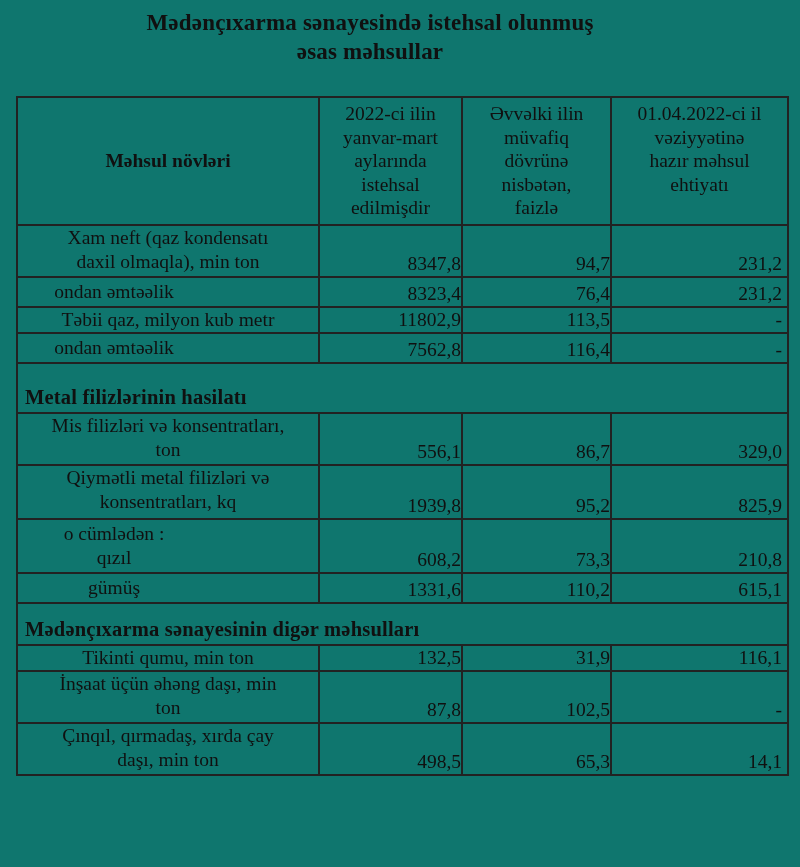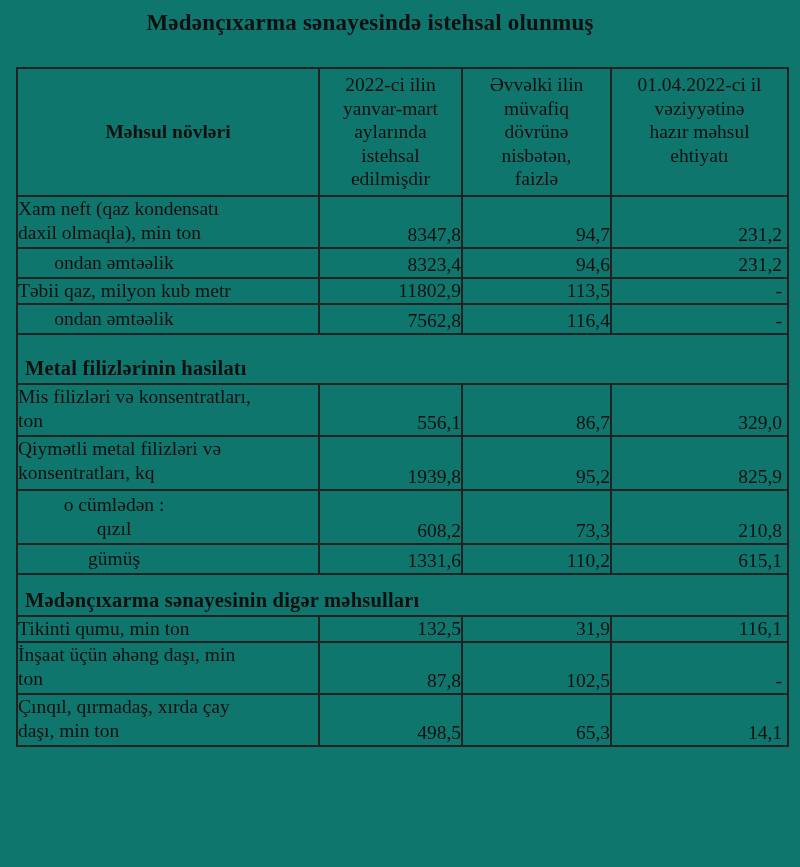--- a/index.html
+++ b/index.html
@@ -58,21 +58,21 @@
   tr.sec td {
     font-weight: bold;
     vertical-align: bottom;
     text-align: left;
     padding: 2px 6px 3px 7px;
     font-size: 20.5px;
     letter-spacing: 0.2px;
   }
   
   td.name {
-    text-align: left;
+    text-align: center;
     vertical-align: top;
     padding: 2px 4px 2px 7px;
   }
   td.name.ctr {
     text-align: center;
     vertical-align: bottom;
     padding: 2px 112px 2px 4px;
   }
   td.num {
     text-align: right;
@@ -83,20 +83,21 @@
     padding-right: 5px;
   }
 </style>
 </head>
 <body>
 
 <div class="page">
 
   <div class="title-block">
     <div>Mədənçıxarma sənayesində istehsal olunmuş</div>
+    <div>əsas məhsullar</div>
   </div>
 
   <table class="stats">
     <colgroup>
       <col style="width:302px">
       <col style="width:143px">
       <col style="width:149px">
       <col style="width:177px">
     </colgroup>
 
@@ -123,21 +124,21 @@
     <tr style="height:52px">
       <td class="name">Xam neft (qaz kondensatı
 daxil olmaqla), min ton</td>
       <td class="num">8347,8</td>
       <td class="num">94,7</td>
       <td class="num last">231,2</td>
     </tr>
     <tr style="height:24px">
       <td class="name ctr">ondan əmtəəlik</td>
       <td class="num">8323,4</td>
-      <td class="num">94,6</td>
+      <td class="num">76,4</td>
       <td class="num last">231,2</td>
     </tr>
     <tr style="height:25px">
       <td class="name">Təbii qaz, milyon kub metr</td>
       <td class="num">11802,9</td>
       <td class="num">113,5</td>
       <td class="num last">-</td>
     </tr>
     <tr style="height:25px">
       <td class="name ctr">ondan əmtəəlik</td>

